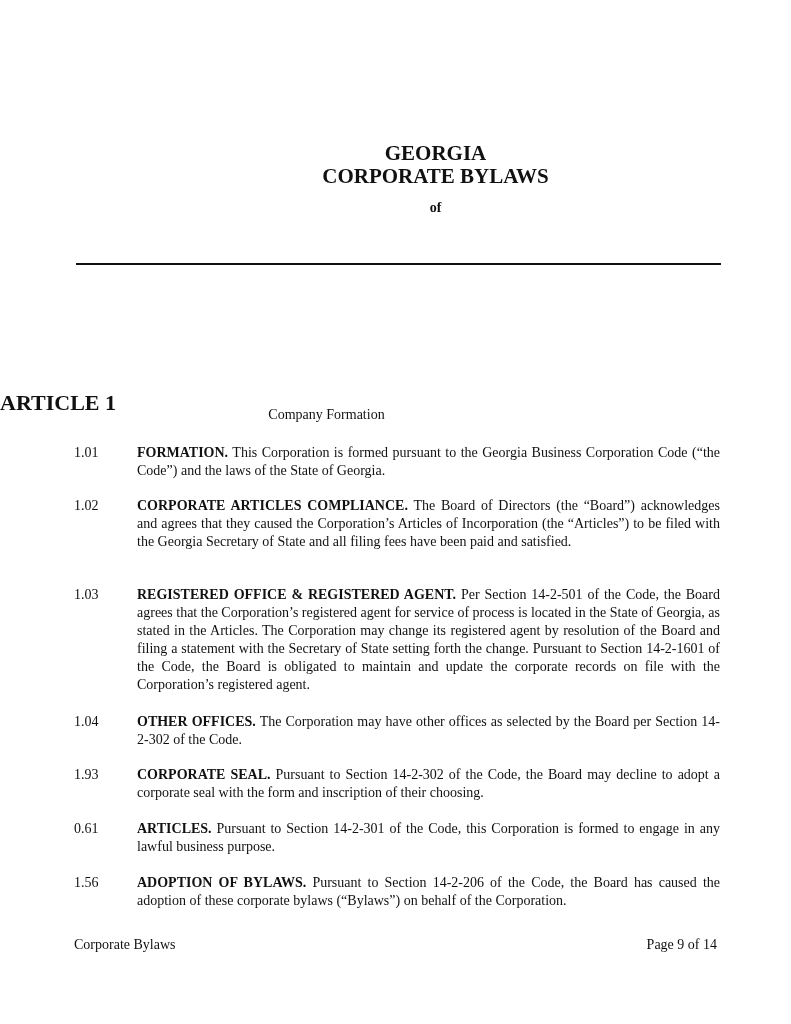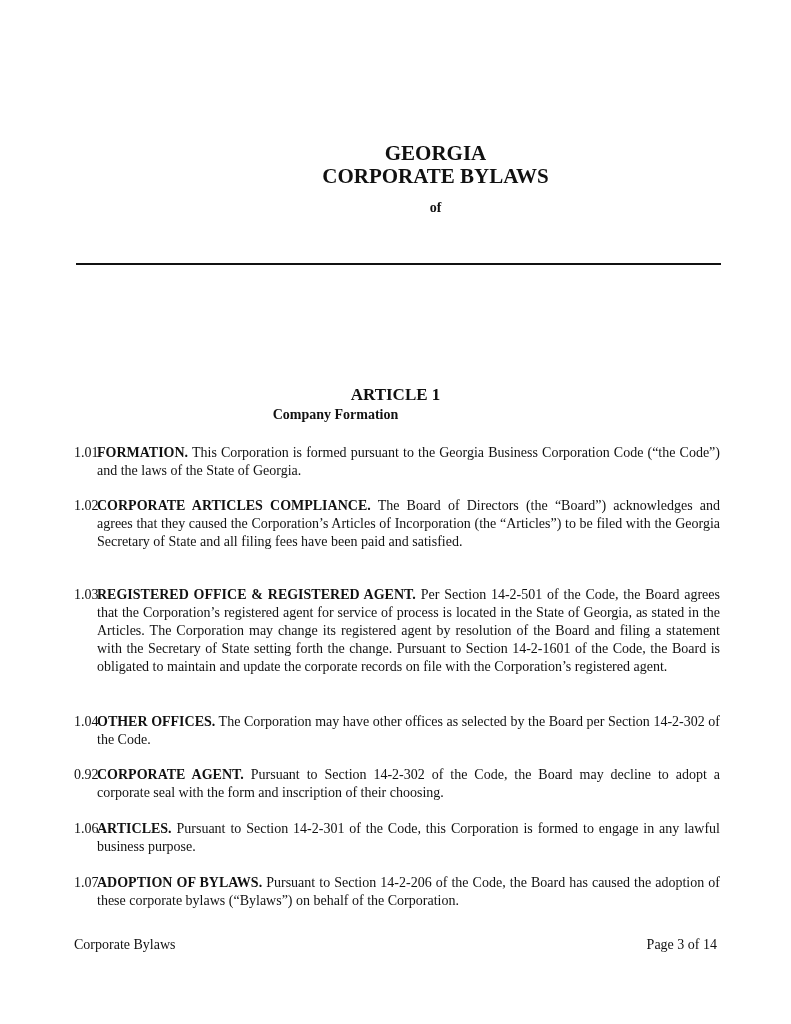--- a/index.html
+++ b/index.html
@@ -3,27 +3,27 @@
 <meta charset="utf-8">
 <style>
   html, body { margin: 0; padding: 0; background: #ffffff; }
   body { width: 791px; height: 1024px; position: relative; overflow: hidden;
          font-family: "Liberation Serif", "DejaVu Serif", serif; color: #111; }
   .title-block { position: absolute; left: 0; width: 791px; text-align: center; font-weight: bold; margin-left: 40px; }
   .t1 { top: 140px; font-size: 21px; line-height: 26px; }
   .t2 { top: 163px; font-size: 21px; line-height: 26px; }
   .t3 { top: 196px; font-size: 14px; line-height: 24px; }
   .rule { position: absolute; left: 76px; width: 645px; top: 263px; height: 2px; background: #111; }
-  .art-title { position: absolute; left: 0; width: 791px; top: 384px; text-align: center;
-               font-weight: bold; font-size: 17px; line-height: 22px; }
+  .art-title { position: absolute; left: 0; width: 791px; top: 392px; text-align: left;
+               font-weight: bold; font-size: 22px; line-height: 22px; }
   .art-sub { position: absolute; left: 0; width: 653px; top: 406px; text-align: center;
-             font-weight: bold; font-size: 14px; line-height: 18px; padding-left: 9px; }
+             font-weight: normal; font-size: 14px; line-height: 18px; }
   .section { position: absolute; left: 74px; width: 646px; font-size: 14px; line-height: 18px; }
   .section .num { position: absolute; left: 0; top: 0; text-align: right; }
-  .section .body { margin-left: 23px; text-align: justify; }
+  .section .body { margin-left: 63px; text-align: justify; }
   .section .head { font-weight: bold; }
   .footer { position: absolute; top: 936px; font-size: 14px; line-height: 18px; }
   .footer-left { left: 74px; }
   .footer-right { right: 74px; }
 </style>
 </head>
 <body>
 
 <div class="title-block t1">GEORGIA</div>
 <div class="title-block t2">CORPORATE BYLAWS</div>
@@ -48,28 +48,28 @@
   <span class="num">1.03</span>
   <div class="body"><span class="head">REGISTERED OFFICE &amp; REGISTERED AGENT.</span><span>  Per Section 14-2-501 of the Code, the Board agrees that the Corporation’s registered agent for service of process is located in the State of Georgia, as stated in the Articles. The Corporation may change its registered agent by resolution of the Board and filing a statement with the Secretary of State setting forth the change. Pursuant to Section 14-2-1601 of the Code, the Board is obligated to maintain and update the corporate records on file with the Corporation’s registered agent.</span></div>
 </div>
 
 <div class="section" style="top:713px">
   <span class="num">1.04</span>
   <div class="body"><span class="head">OTHER OFFICES.</span><span> The Corporation may have other offices as selected by the Board per Section 14-2-302 of the Code.</span></div>
 </div>
 
 <div class="section" style="top:766px">
-  <span class="num">0.92</span>
-  <div class="body"><span class="head">CORPORATE AGENT.</span><span> Pursuant to Section 14-2-302 of the Code, the Board may decline to adopt a corporate seal with the form and inscription of their choosing.</span></div>
+  <span class="num">1.93</span>
+  <div class="body"><span class="head">CORPORATE SEAL.</span><span> Pursuant to Section 14-2-302 of the Code, the Board may decline to adopt a corporate seal with the form and inscription of their choosing.</span></div>
 </div>
 
 <div class="section" style="top:820px">
-  <span class="num">1.06</span>
+  <span class="num">0.61</span>
   <div class="body"><span class="head">ARTICLES.</span><span> Pursuant to Section 14-2-301 of the Code, this Corporation is formed to engage in any lawful business purpose.</span></div>
 </div>
 
 <div class="section" style="top:874px">
-  <span class="num">1.07</span>
+  <span class="num">1.56</span>
   <div class="body"><span class="head">ADOPTION OF BYLAWS.</span><span> Pursuant to Section 14-2-206 of the Code, the Board has caused the adoption of these corporate bylaws (“Bylaws”) on behalf of the Corporation.</span></div>
 </div>
 
 <div class="footer footer-left">Corporate Bylaws</div>
-<div class="footer footer-right">Page 3 of 14</div>
+<div class="footer footer-right">Page 9 of 14</div>
 
 </body></html>

